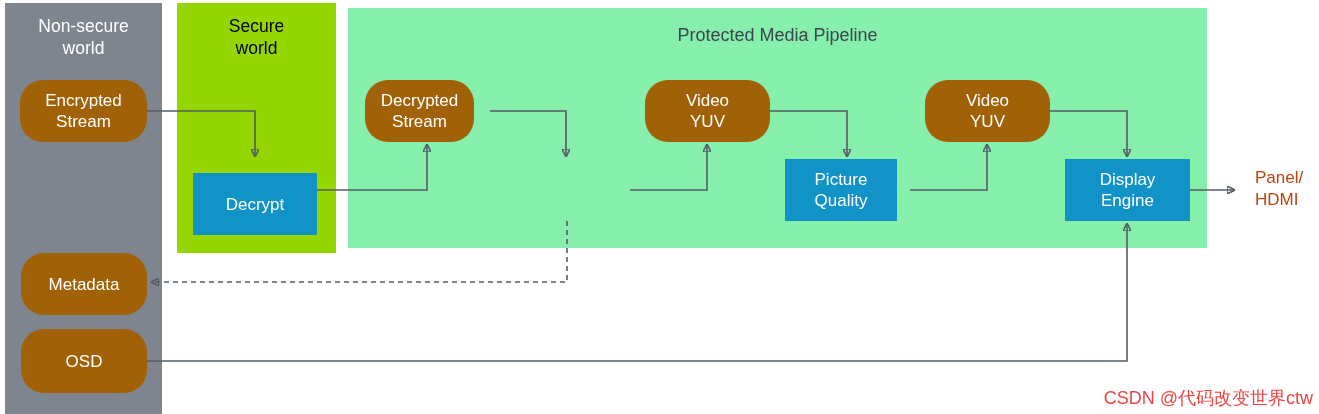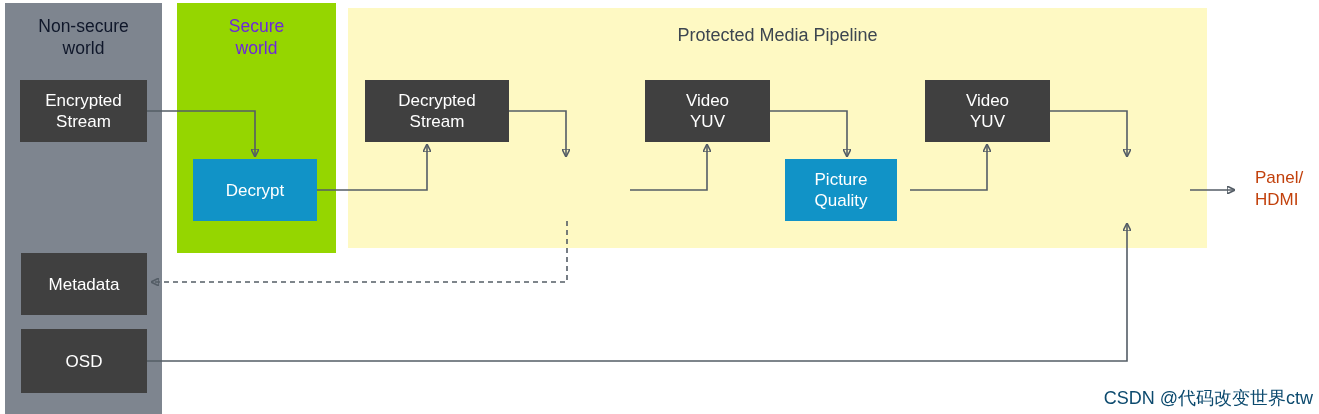--- a/index.html
+++ b/index.html
@@ -15,65 +15,65 @@
   .region-nonsecure {
     left: 5px; top: 3px; width: 157px; height: 411px;
     background: #7e858f;
   }
   .region-secure {
     left: 177px; top: 3px; width: 159px; height: 250px;
     background: #95d600;
   }
   .region-pipeline {
     left: 348px; top: 8px; width: 859px; height: 240px;
-    background: #fef9c3;
+    background: #86efac;
   }
   .region-label {
     position: absolute; left: 0; right: 0; top: 12px;
     text-align: center;
     font-size: 17.5px; line-height: 22px;
     white-space: pre-line;
   }
-  .region-label.light { color: #0f172a; }
-  .region-label.dark  { color: #6d28d9; }
+  .region-label.light { color: #ffffff; }
+  .region-label.dark  { color: #000000; }
   .pipeline-title {
     position: absolute; left: 0; right: 0; top: 17px;
     text-align: center;
     font-size: 18px; color: #3d4650;
   }
   .node {
     position: absolute;
     display: flex; align-items: center; justify-content: center;
     text-align: center;
     color: #ffffff;
     font-size: 17px; line-height: 21px;
     white-space: pre-line;
   }
-  .node-dark { background: #404040; }
+  .node-dark { background: #a16207; border-radius: 23px; }
   .node-blue { background: #1193c7; }
   .connectors {
     position: absolute; left: 0; top: 0;
     pointer-events: none;
   }
   .connectors path {
     fill: none;
     stroke: #545d66;
     stroke-width: 1.6;
   }
   .connectors path.dashed { stroke-dasharray: 5 4; }
   .panel-label {
     position: absolute; left: 1255px; top: 167px;
     font-size: 17px; line-height: 22px;
     color: #c2410c;
     white-space: pre-line;
   }
   .watermark {
     position: absolute; right: 6px; top: 386px;
     font-size: 18px;
-    color: #0c4a6e;
+    color: #ef4444;
   }
 </style>
 </head>
 <body>
 
 <div class="canvas">
 
   <div class="region region-nonsecure">
     <div class="region-label light">Non-secure
 world</div>
@@ -99,29 +99,31 @@
     <path d="M770,111 H847 V156" marker-end="url(#ah)"></path>
     <path d="M910,190 H987 V145" marker-end="url(#ah)"></path>
     <path d="M1050,111 H1127 V156" marker-end="url(#ah)"></path>
     <path d="M1190,190 H1234" marker-end="url(#ah)"></path>
     <path class="dashed" d="M567,221 V282 H152" marker-end="url(#ah)"></path>
     <path d="M147,361 H1127 V224" marker-end="url(#ah)"></path>
   </svg>
 
   <div class="node node-dark" style="left:20px;  top:80px;  width:127px; height:62px;">Encrypted
 Stream</div>
-  <div class="node node-blue" style="left:193px; top:159px; width:124px; height:62px;">Decrypt</div>
-  <div class="node node-dark" style="left:365px; top:80px;  width:144px; height:62px;">Decrypted
+  <div class="node node-blue" style="left:193px; top:173px; width:124px; height:62px;">Decrypt</div>
+  <div class="node node-dark" style="left:365px; top:80px;  width:109px; height:62px;">Decrypted
 Stream</div>
   <div class="node node-dark" style="left:645px; top:80px;  width:125px; height:62px;">Video
 YUV</div>
   <div class="node node-blue" style="left:785px; top:159px; width:112px; height:62px;">Picture
 Quality</div>
   <div class="node node-dark" style="left:925px; top:80px;  width:125px; height:62px;">Video
 YUV</div>
+  <div class="node node-blue" style="left:1065px;top:159px; width:125px; height:62px;">Display
+Engine</div>
   <div class="node node-dark" style="left:21px;  top:253px; width:126px; height:62px;">Metadata</div>
   <div class="node node-dark" style="left:21px;  top:329px; width:126px; height:64px;">OSD</div>
 
   <div class="panel-label">Panel/
 HDMI</div>
 
   <div class="watermark">CSDN @代码改变世界ctw</div>
 
 </div>
 

